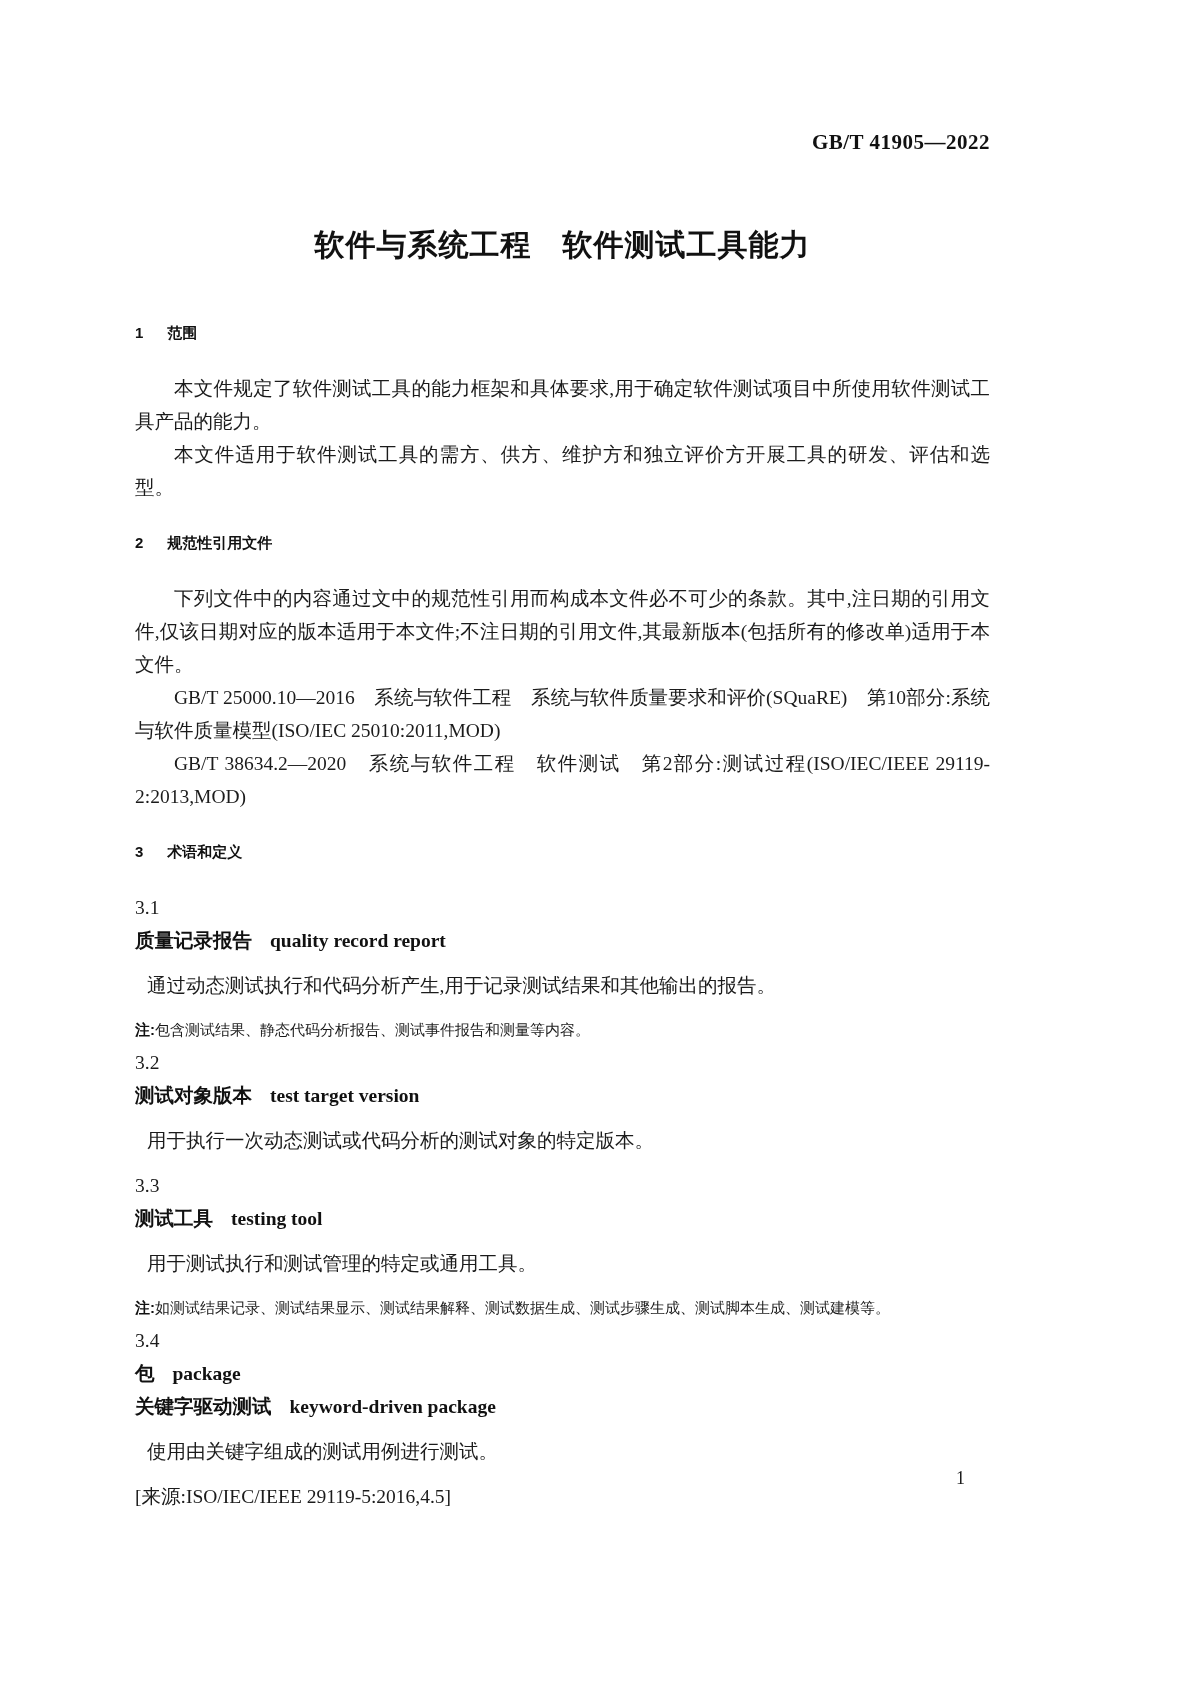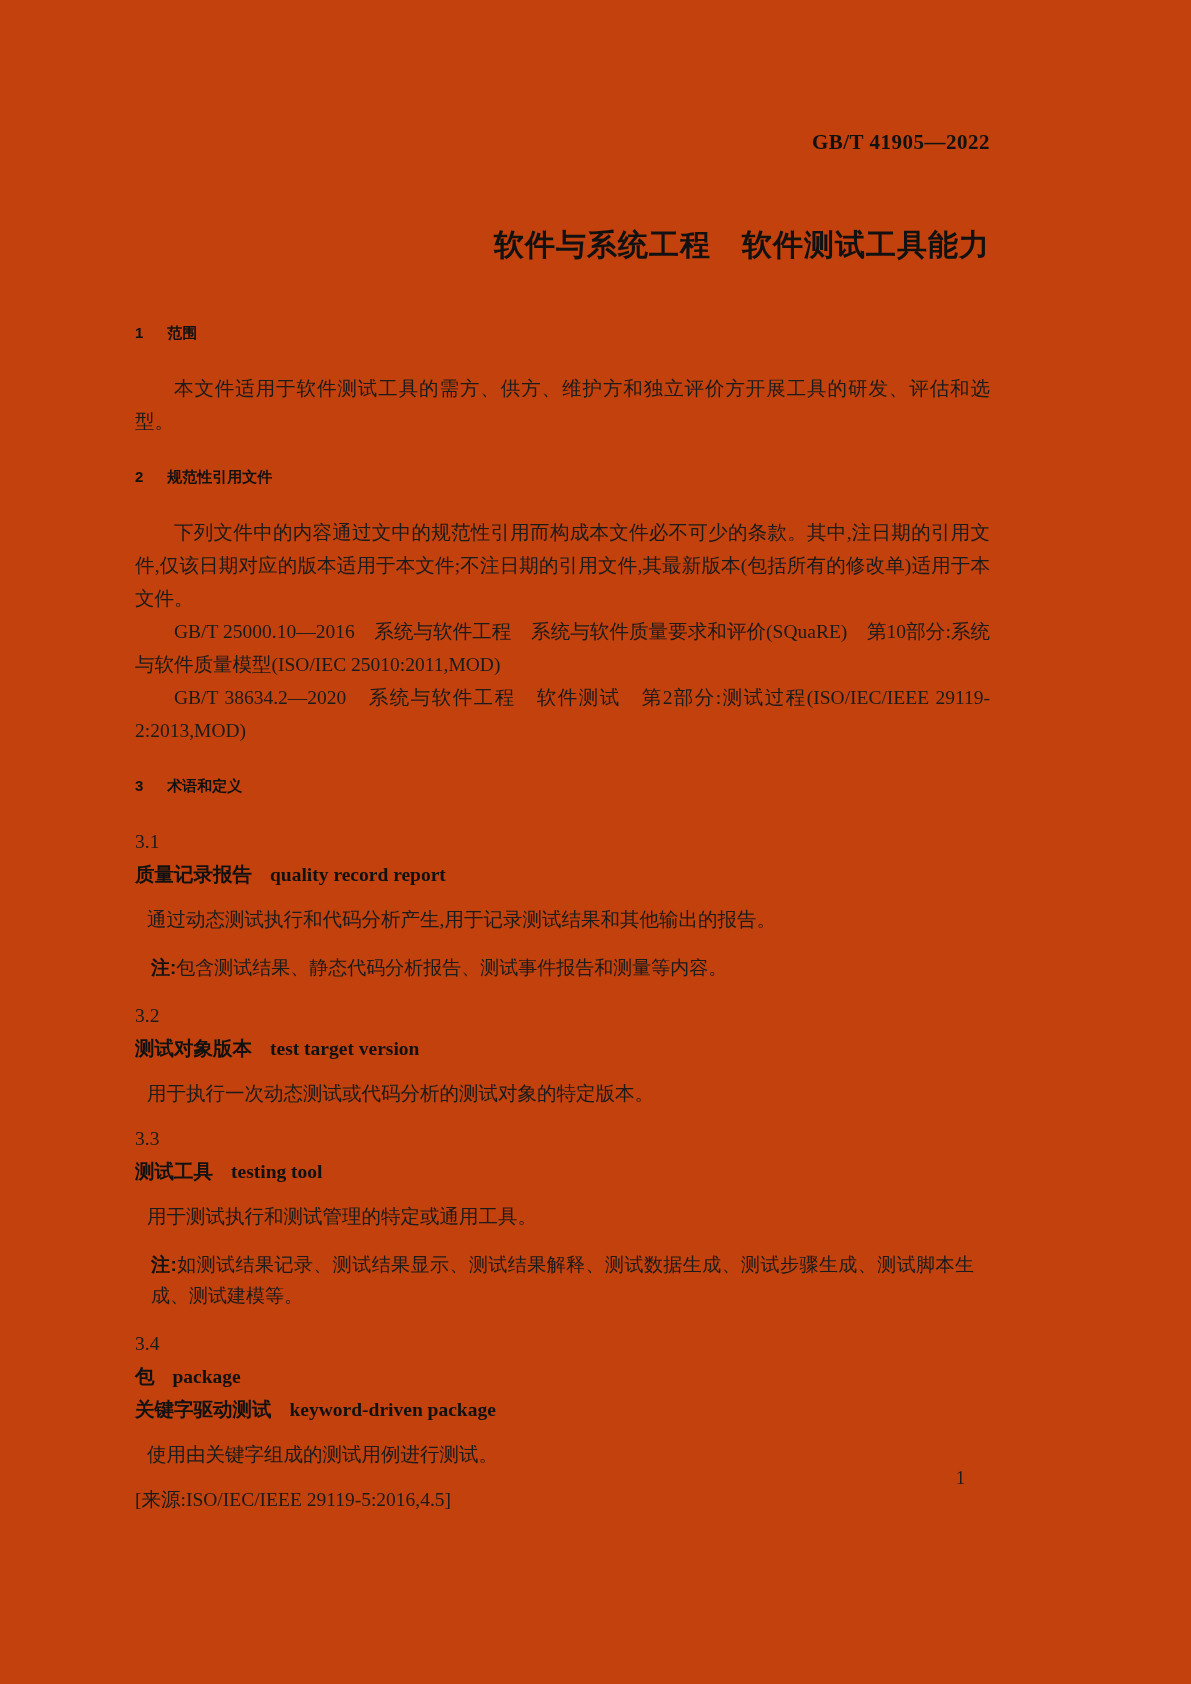--- a/index.html
+++ b/index.html
@@ -1,39 +1,39 @@
 <!DOCTYPE html>
 <html><head>
 <meta charset="utf-8">
 <style>
   html,body { margin:0; padding:0; background:#e8e8e8; }
   .page {
     position:relative;
     width:1191px; height:1684px;
     margin:0 auto;
-    background:#c2410c;
+    background:#ffffff;
     box-sizing:border-box;
     padding:225px 201px 0 135px;
     font-family:"Liberation Serif","DejaVu Serif",serif;
     font-size:19.5px;
     color:#1b1b1b;
     overflow:hidden;
   }
   .doc-number {
     position:absolute;
     top:130px; right:201px;
     font-family:"Liberation Serif","DejaVu Serif",serif;
     font-weight:bold;
     font-size:21px;
     letter-spacing:0.5px;
     color:#111;
   }
   .doc-title {
     margin:0 0 50px 0;
-    text-align:right;
+    text-align:center;
     font-family:"Liberation Sans","DejaVu Sans",sans-serif;
     font-weight:bold;
     font-size:30px;
     letter-spacing:1px;
     color:#111;
   }
   .section-heading {
     margin:22px 0 23px 0;
     font-family:"Liberation Sans","DejaVu Sans",sans-serif;
     font-weight:bold;
@@ -66,22 +66,22 @@
     font-weight:bold;
     margin-left:18px;
     color:#111;
   }
   .term-def {
     margin:12px;
     line-height:33px;
     text-align:justify;
   }
   .term-note {
-    margin:16px;
-    font-size:19px;
+    margin:0;
+    font-size:15px;
     line-height:31px;
     text-align:justify;
   }
   .note-label {
     font-family:"Liberation Sans","DejaVu Sans",sans-serif;
     font-weight:bold;
     color:#111;
   }
   .term-source {
     margin:0;
@@ -98,20 +98,21 @@
 <body>
 
 <div class="page">
 
   <div class="doc-number">GB/T 41905—2022</div>
 
   <h1 class="doc-title">软件与系统工程　软件测试工具能力</h1>
 
   <div>
     <h2 class="section-heading"><span class="sec-num">1</span><span>范围</span></h2>
+    <p class="para">本文件规定了软件测试工具的能力框架和具体要求,用于确定软件测试项目中所使用软件测试工具产品的能力。</p>
     <p class="para">本文件适用于软件测试工具的需方、供方、维护方和独立评价方开展工具的研发、评估和选型。</p>
   </div>
 
   <div>
     <h2 class="section-heading"><span class="sec-num">2</span><span>规范性引用文件</span></h2>
     <p class="para">下列文件中的内容通过文中的规范性引用而构成本文件必不可少的条款。其中,注日期的引用文件,仅该日期对应的版本适用于本文件;不注日期的引用文件,其最新版本(包括所有的修改单)适用于本文件。</p>
     <p class="ref-para">GB/T 25000.10—2016　系统与软件工程　系统与软件质量要求和评价(SQuaRE)　第10部分:系统与软件质量模型(ISO/IEC 25010:2011,MOD)</p>
     <p class="ref-para">GB/T 38634.2—2020　系统与软件工程　软件测试　第2部分:测试过程(ISO/IEC/IEEE 29119-2:2013,MOD)</p>
   </div>
 

